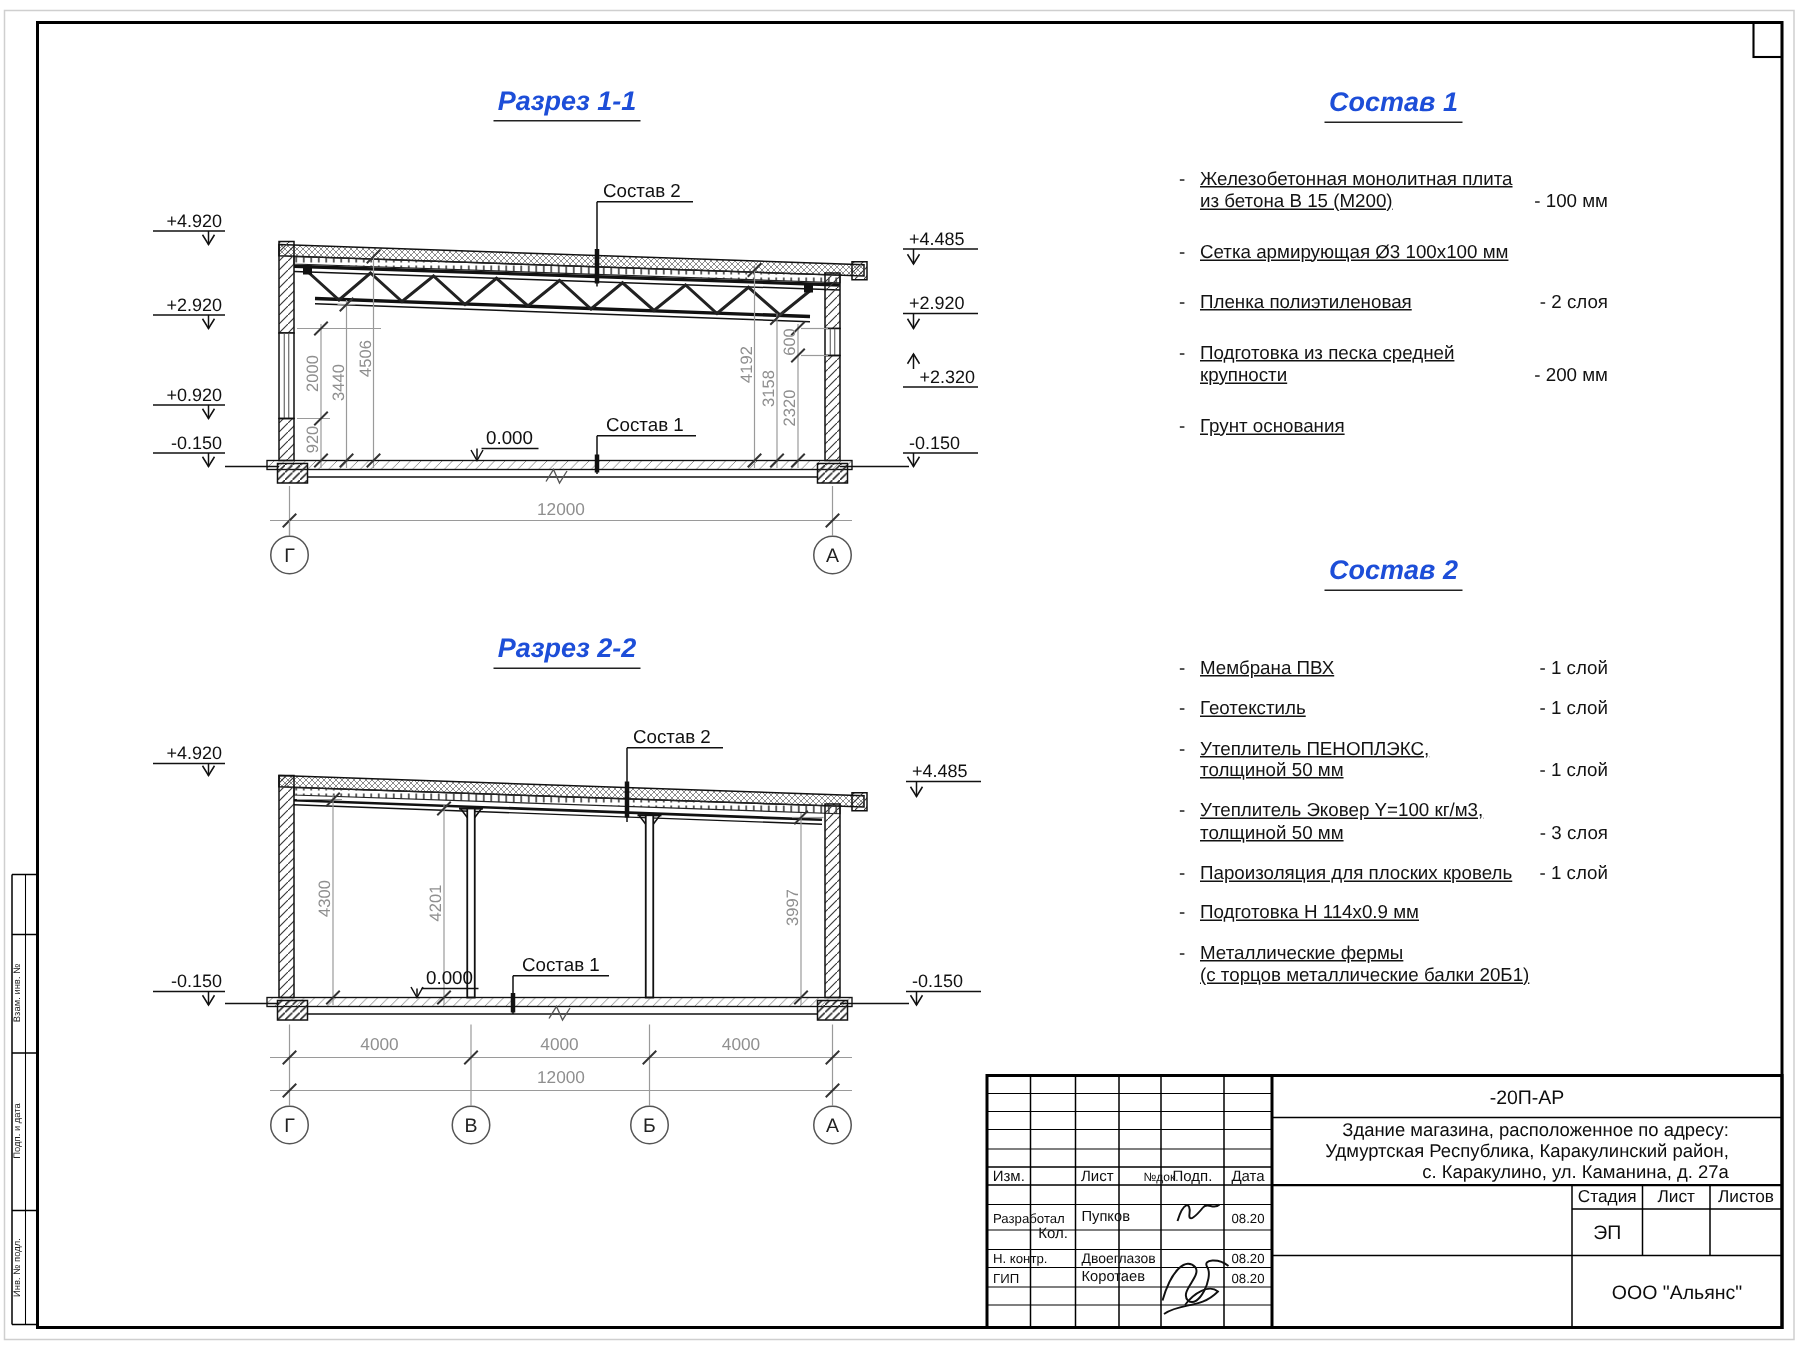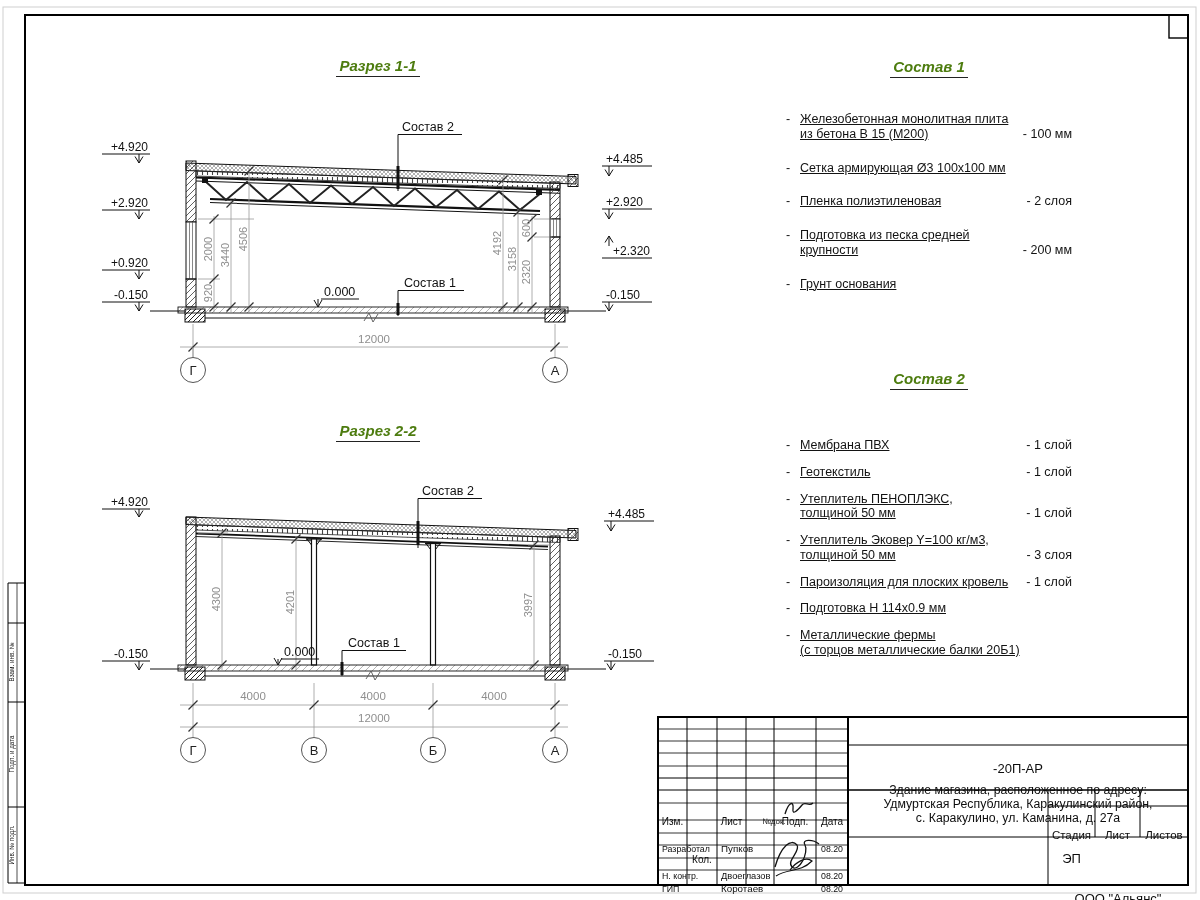--- a/index.html
+++ b/index.html
@@ -1,31 +1,31 @@
 <!DOCTYPE html>
 <html><head>
 <meta charset="utf-8">
 <style>
   html,body{margin:0;padding:0;background:#ffffff;}
   #sheet{position:relative;width:1200px;height:900px;background:#fff;overflow:hidden;
          font-family:"Liberation Sans",sans-serif;color:#111;}
   .abs{position:absolute;}
   svg text{font-family:"Liberation Sans",sans-serif;}
-  .dtitle{font-style:italic;font-weight:bold;font-size:15px;text-align:center;color:#4d7c0f;}
+  .dtitle{font-style:italic;font-weight:bold;font-size:18px;text-align:center;color:#1d4ed8;}
   .dtitle span{display:inline-block;border-bottom:1.4px solid #222;padding:0 3px 2px;}
   .dlist{font-size:12.5px;line-height:1.18;color:#131313;}
   .li{display:flex;justify-content:space-between;align-items:flex-end;}
   .li1 .li{margin-bottom:19px;}
   .li2 .li{margin-bottom:12px;}
   .li-text{display:flex;}
   .dash{width:14px;flex:0 0 14px;}
   .li-text .txt{white-space:pre-line;text-decoration:underline;}
   .li-val{white-space:nowrap;padding-left:6px;}
   .tb{font-size:11px;color:#0d0d0d;}
-  .tb .c{position:absolute;display:flex;align-items:center;justify-content:center;text-align:center;overflow:hidden;margin-top:37px;}
+  .tb .c{position:absolute;display:flex;align-items:center;justify-content:center;text-align:center;overflow:hidden;}
   .tb .l{justify-content:flex-start;text-align:left;padding-left:3px;}
   .pre{white-space:pre-line;}
 </style>
 </head>
 <body>
 
 <div id="sheet">
 
 <svg class="abs" style="left:0;top:0" width="1200" height="900" viewBox="0 0 1200 900">
   <defs>
@@ -444,21 +444,21 @@
           <span class="dash">-</span>
           <span class="txt">Металлические фермы
 (с торцов металлические балки 20Б1)</span>
         </div>
     <div class="li-val"></div>
   </div>
 </div>
 
 <div class="abs tb" style="left:0;top:0;width:1200px;height:900px;pointer-events:none;">
   <div class="c" style="left:848px;top:717px;width:340px;height:28px;font-size:13px;">-20П-АР</div>
-  <div class="c pre" style="left:848px;top:744px;width:340px;height:46px;font-size:12.3px;line-height:1.16;">Здание магазина, расположенное по адресу:
+  <div class="c pre" style="left:848px;top:744px;width:340px;height:46px;font-size:12.3px;line-height:1.16;text-align:right;">Здание магазина, расположенное по адресу:
 Удмуртская Республика, Каракулинский район,
 с. Каракулино, ул. Каманина, д. 27а</div>
 
   <div class="c" style="left:658px;top:778px;width:29px;height:12px;font-size:10px;">Изм.</div>
   <div class="c" style="left:687px;top:816px;width:30px;height:12px;font-size:10px;">Кол.</div>
   <div class="c" style="left:717px;top:778px;width:29px;height:12px;font-size:10px;">Лист</div>
   <div class="c" style="left:760px;top:778px;width:28px;height:12px;font-size:8px;">№док.</div>
   <div class="c" style="left:774px;top:778px;width:42px;height:12px;font-size:10px;">Подп.</div>
   <div class="c" style="left:816px;top:778px;width:32px;height:12px;font-size:10px;">Дата</div>
 

